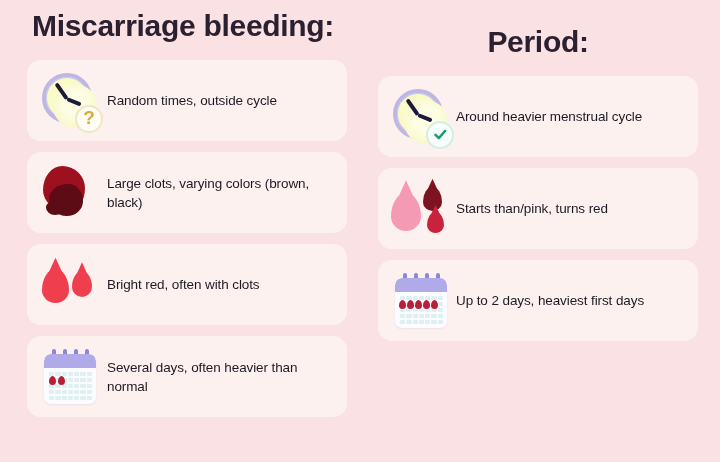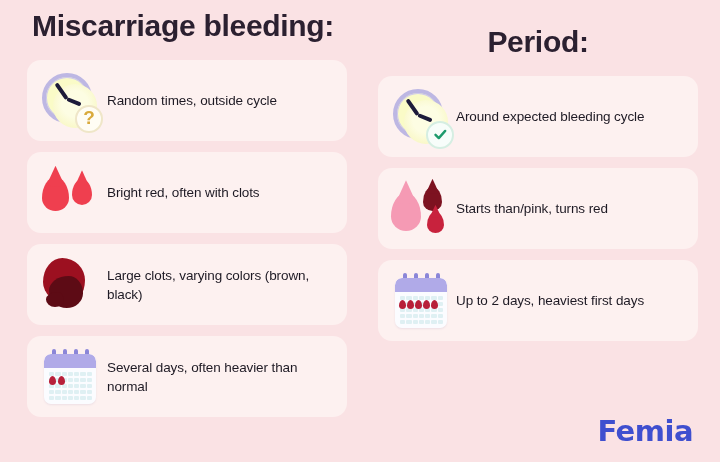--- a/index.html
+++ b/index.html
@@ -221,37 +221,37 @@
             <div class="hand hand-h"></div>
             <div class="hand hand-m"></div>
             <div class="badge badge-q">?</div>
           </div>
         </div>
         <div class="card-text">Random times, outside cycle</div>
       </div>
 
       <div class="card">
         <div class="card-icon">
-          <div class="drops">
-            <div class="drop dropA"></div>
-            <div class="drop dropB"></div>
-          </div>
-        </div>
-        <div class="card-text">Bright red, often with clots</div>
-      </div>
-
-      <div class="card">
-        <div class="card-icon">
           <div class="clots">
             <div class="blobL1"></div>
             <div class="blobL2"></div>
             <div class="blobL3"></div>
           </div>
         </div>
         <div class="card-text">Large clots, varying colors (brown, black)</div>
+      </div>
+
+      <div class="card">
+        <div class="card-icon">
+          <div class="drops">
+            <div class="drop dropA"></div>
+            <div class="drop dropB"></div>
+          </div>
+        </div>
+        <div class="card-text">Bright red, often with clots</div>
       </div>
 
       <div class="card">
         <div class="card-icon">
           <div class="cal">
             <div class="cal-ring" style="left:11px"></div>
             <div class="cal-ring" style="left:22px"></div>
             <div class="cal-ring" style="left:33px"></div>
             <div class="cal-ring" style="left:44px"></div>
             <div class="cal-body">
@@ -317,21 +317,21 @@
             </div>
             <div class="hand hand-h"></div>
             <div class="hand hand-m"></div>
             <div class="badge badge-check">
               <svg width="17" height="17" viewBox="0 0 17 17" aria-hidden="true">
                 <path d="M3.5 8.8 L6.8 12.1 L13.2 4.9" fill="none" stroke="#1d9a6c" stroke-width="2.4" stroke-linecap="round" stroke-linejoin="round"></path>
               </svg>
             </div>
           </div>
         </div>
-        <div class="card-text">Around expected bleeding cycle</div>
+        <div class="card-text">Around heavier menstrual cycle</div>
       </div>
 
       <div class="card">
         <div class="card-icon">
           <div class="drops">
             <div class="drop dropC"></div>
             <div class="drop dropD"></div>
             <div class="drop dropE"></div>
           </div>
         </div>
@@ -392,15 +392,14 @@
               <div class="cal-dot" style="left:36px;top:22px"></div>
             </div>
           </div>
         </div>
         <div class="card-text">Up to 2 days, heaviest first days</div>
       </div>
 
     </div>
   </div>
 
-  <div class="logo">Femia</div>
 
 </div>
 
 </body></html>

